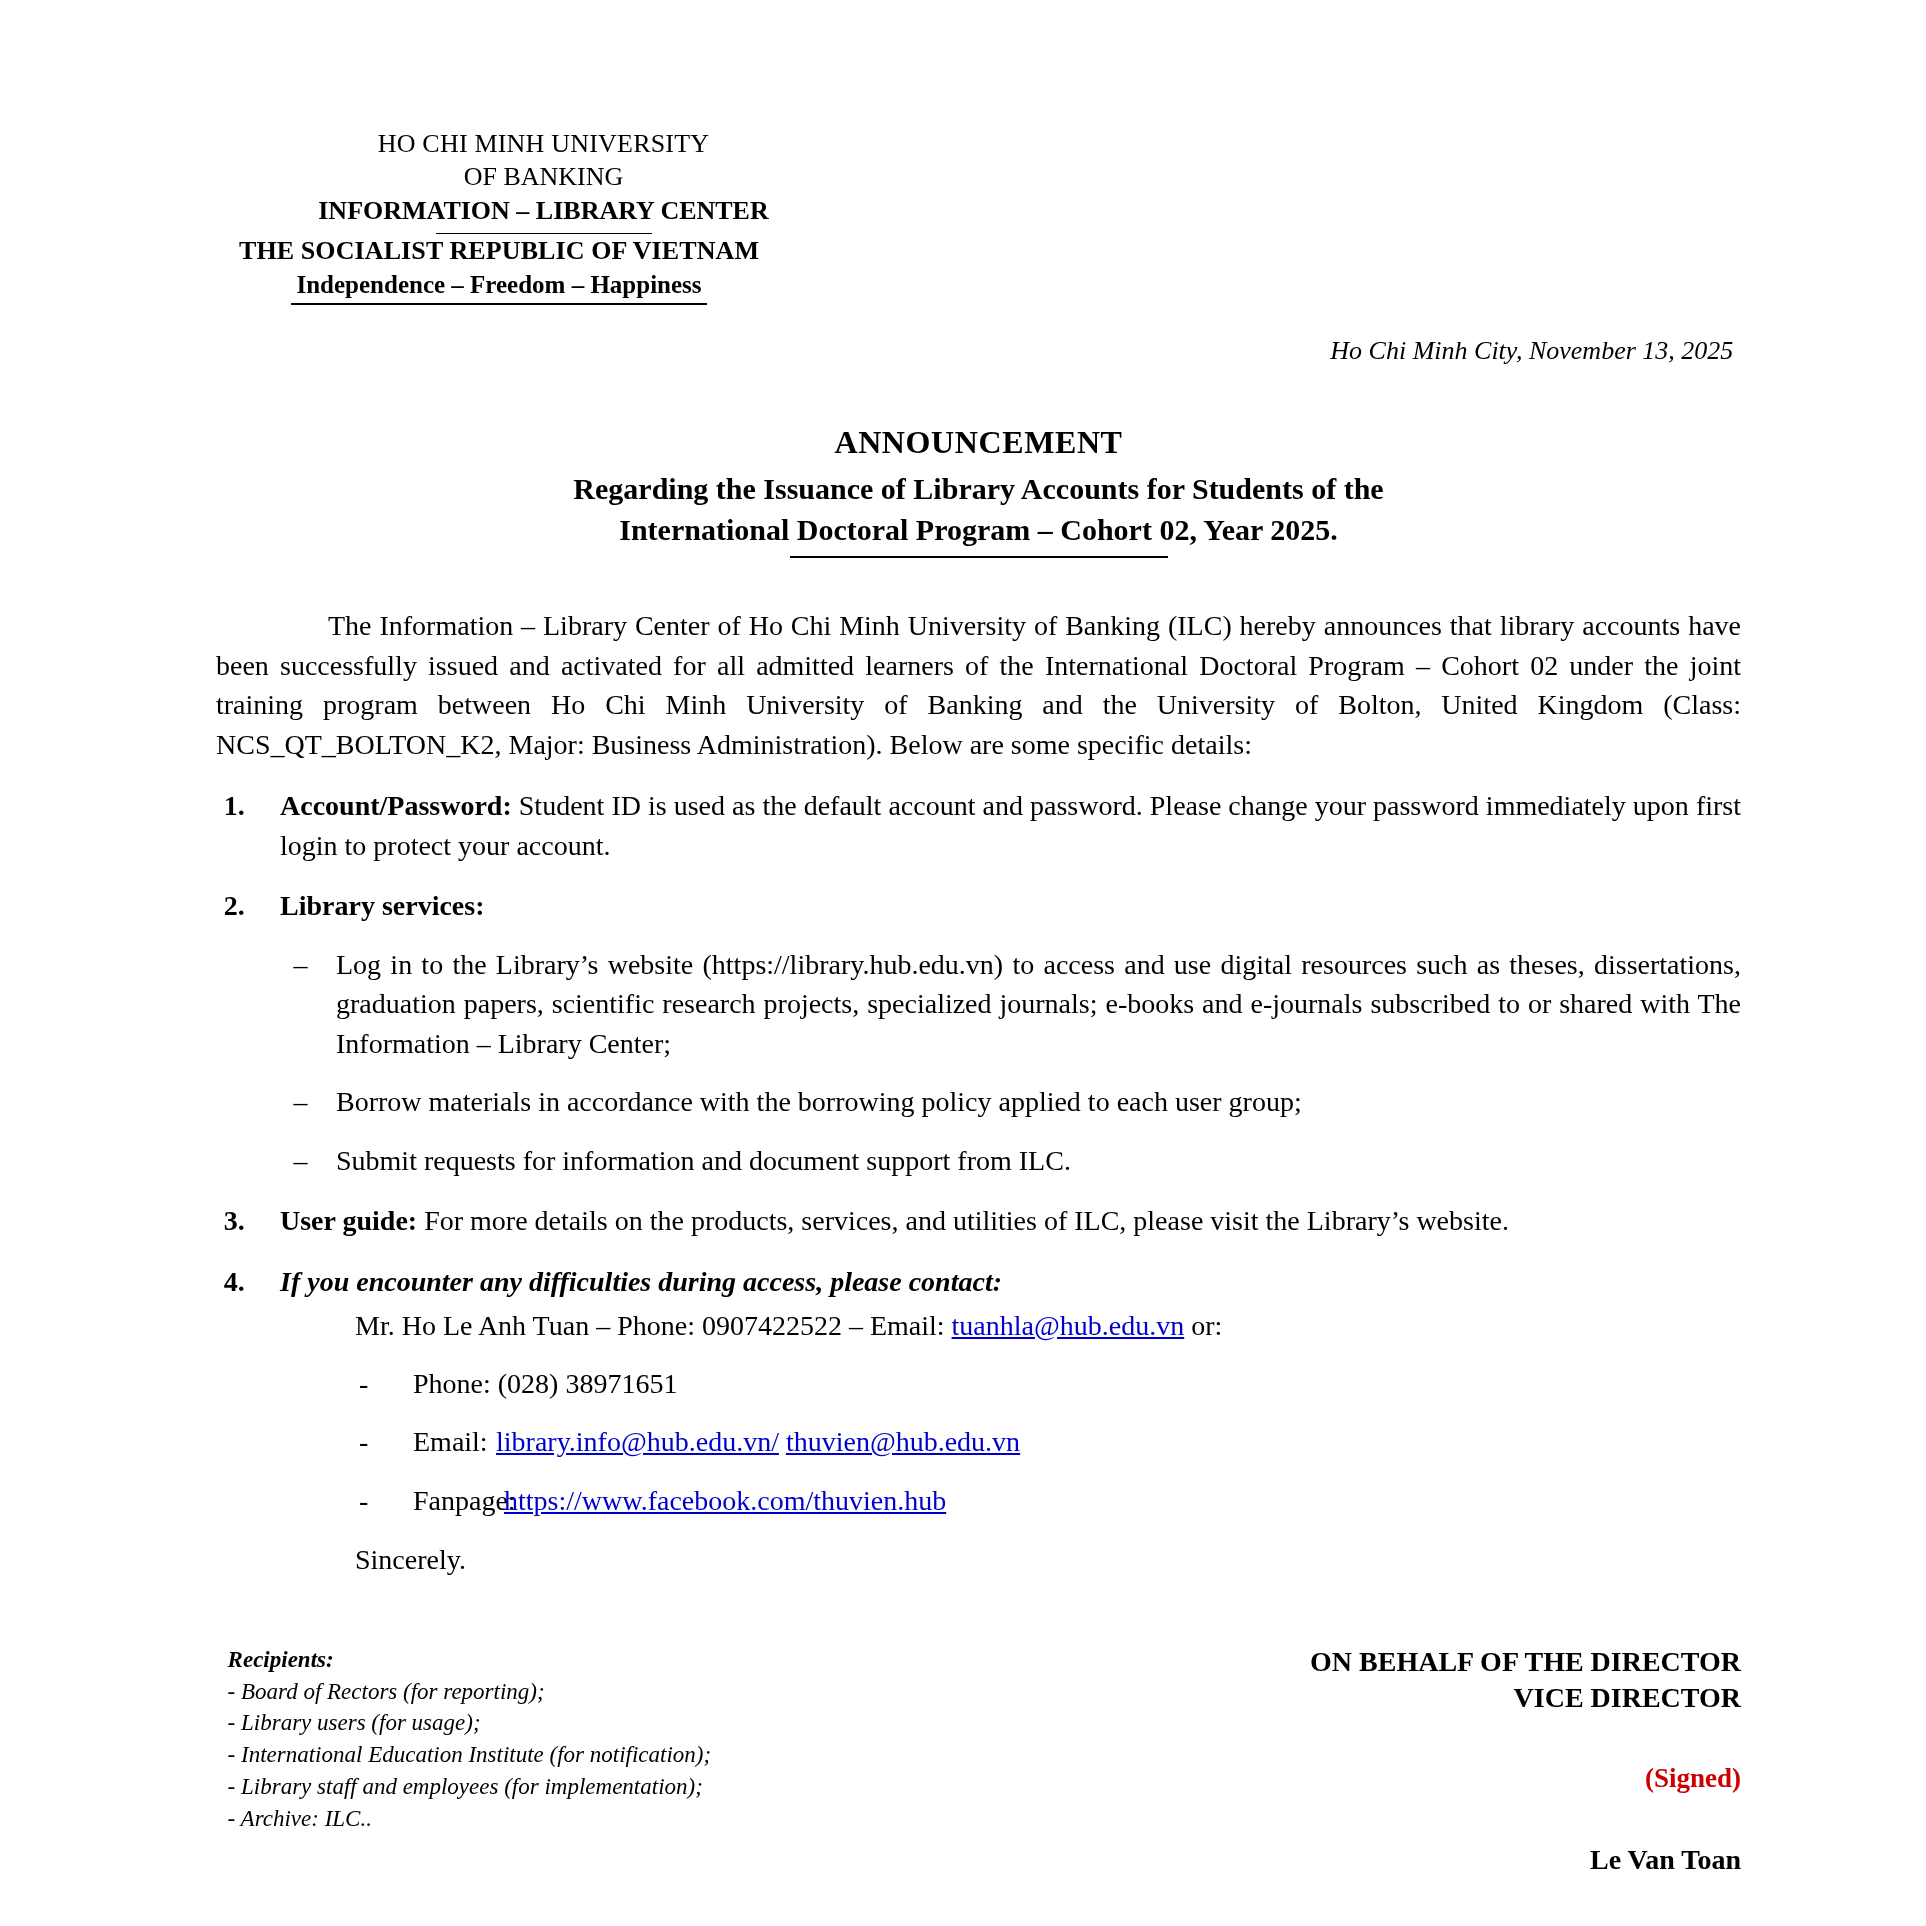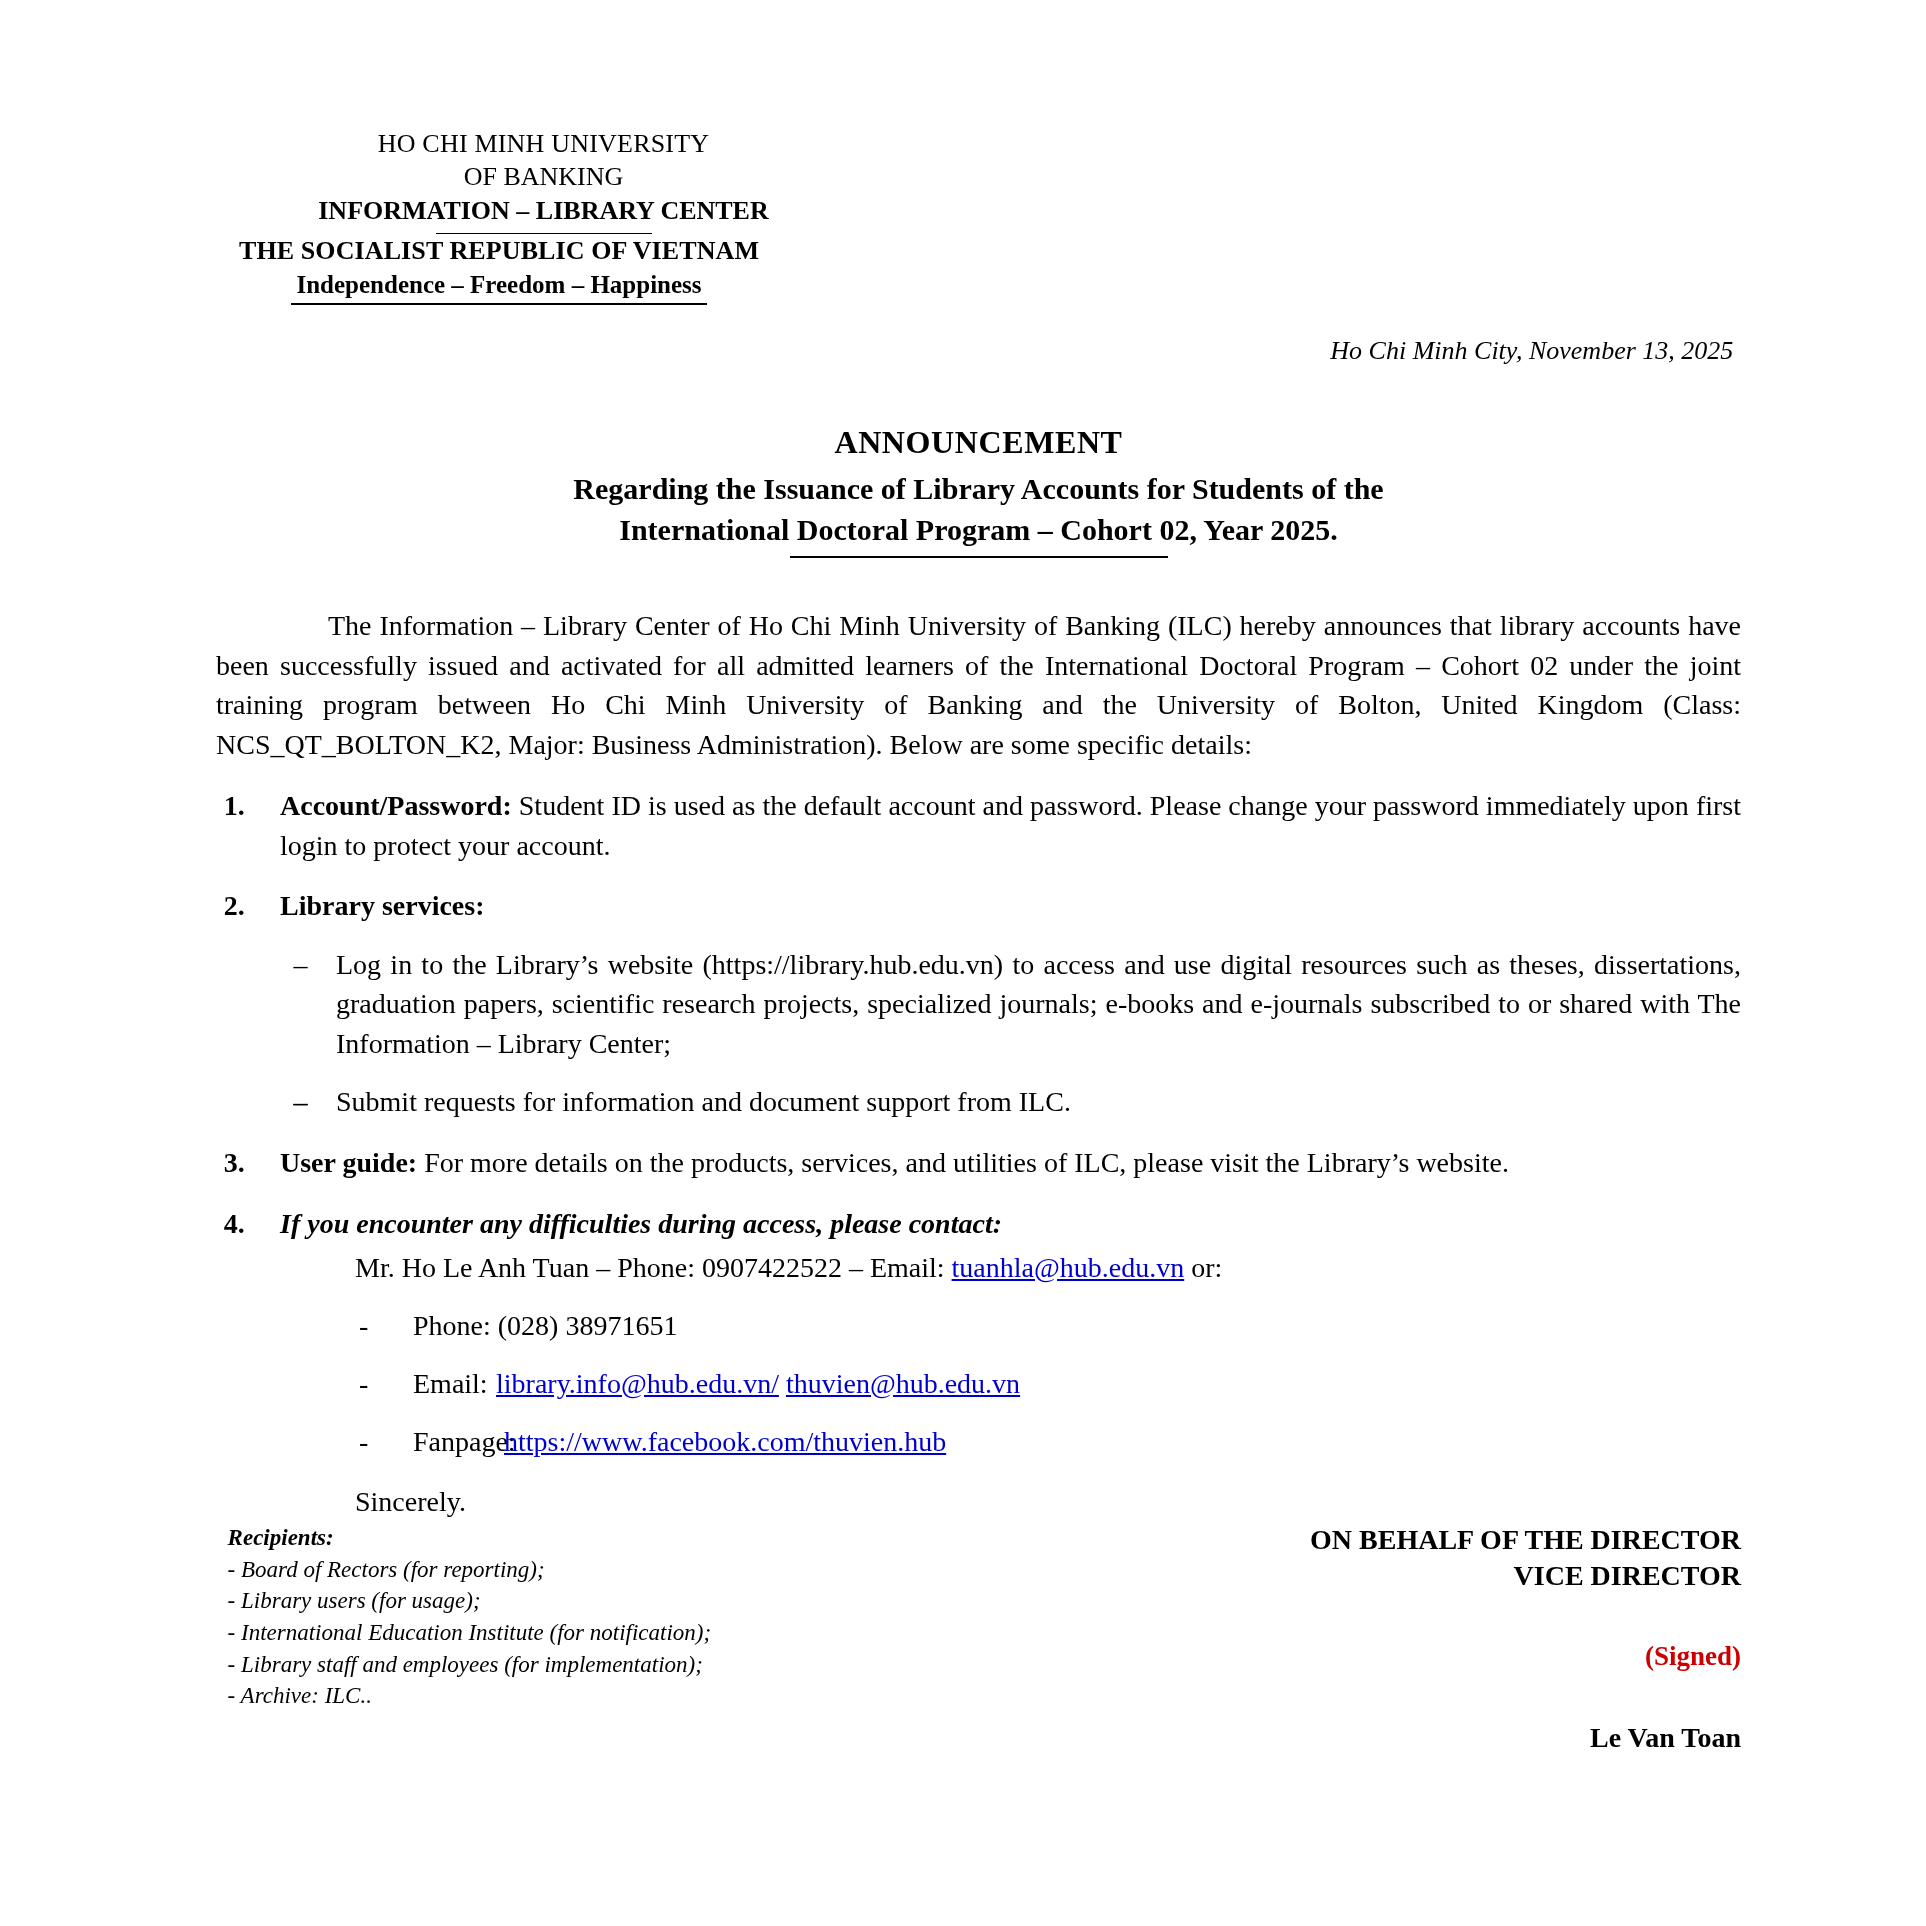--- a/index.html
+++ b/index.html
@@ -179,20 +179,21 @@
   .sincerely {
     margin-top: 20px;
     padding-left: 75px;
     font-size: 28px;
   }
 
   
   .footer {
     display: flex;
     flex-direction: row;
+    margin-top: 64px;
     width: 100%;
   }
   .recipients {
     width: 601px;
     font-style: italic;
     font-size: 23px;
     line-height: 1.38;
     padding-left: 11.6px;
   }
   .recipients .r-title { font-weight: bold; }
@@ -267,20 +268,21 @@
       <li>
         <span class="num">2.</span>
         <span class="b">Library services:</span>
         <ul class="dash-list">
           <li>
             <span class="dash">–</span>
             <span>Log in to the Library’s website (https://library.hub.edu.vn) to access and use digital resources such as theses, dissertations, graduation papers, scientific research projects, specialized journals; e-books and e-journals subscribed to or shared with The Information – Library Center;</span>
           </li>
           <li>
             <span class="dash">–</span>
+            <span>Borrow materials in accordance with the borrowing policy applied to each user group;</span>
           </li>
           <li>
             <span class="dash">–</span>
             <span>Submit requests for information and document support from ILC.</span>
           </li>
         </ul>
       </li>
 
       <li>
         <span class="num">3.</span>

